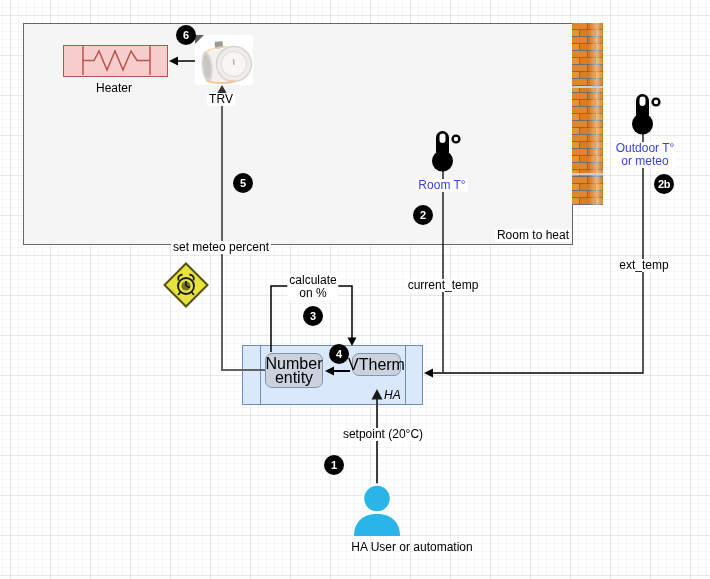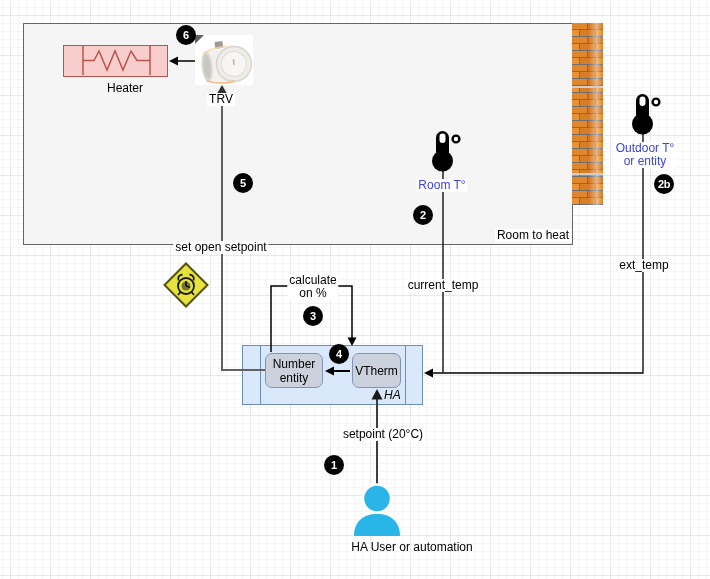--- a/index.html
+++ b/index.html
@@ -28,24 +28,24 @@
   .trv-img{left:195px;top:35px;width:58px;height:50px;background:#fff;z-index:2;}
   .ha-box{
     left:242px;top:345px;width:181px;height:60px;box-sizing:border-box;
     background:var(--ha-box-fill);border:1.5px solid var(--ha-box-stroke);z-index:2;
   }
   .ha-bar{position:absolute;top:0;width:1px;height:100%;background:var(--ha-box-stroke);}
   .node{
     position:absolute;box-sizing:border-box;border-radius:7px;
     background:var(--entity-fill);border:1.5px solid var(--entity-stroke);
     display:flex;align-items:center;justify-content:center;text-align:center;
-    font-size:12px;line-height:14px;color:#000;z-index:3;
+    font-size:16px;line-height:14px;color:#000;z-index:3;
   }
   .number-entity{left:265px;top:353px;width:58px;height:35px;}
-  .vtherm{left:352px;top:353px;width:49px;height:35px;}
+  .vtherm{left:352px;top:353px;width:49px;height:23px;}
   .timer{left:163px;top:262px;z-index:2;}
   .connectors{left:0;top:0;z-index:4;pointer-events:none;}
   .lbl{
     position:absolute;font-size:12px;line-height:13px;color:#000;
     white-space:nowrap;transform:translateX(-50%);z-index:5;text-align:center;
   }
   .bgw{background:#fff;padding:0 2px;}
   .blue{color:var(--sensor-label);}
   .noshift{transform:none;}
   .badge{
@@ -87,21 +87,21 @@
 
   <div class="abs heater">
     <svg width="102" height="29" viewBox="0 0 102 29" style="display:block">
       <g stroke="var(--heater-stroke)" stroke-width="1.5" fill="none">
         <line x1="19" y1="0" x2="19" y2="29"></line>
         <line x1="86" y1="0" x2="86" y2="29"></line>
         <path d="M19,14.5 L30,14.5 L35,5 L43,24 L51,5 L59,24 L67,5 L73,14.5 L86,14.5"></path>
       </g>
     </svg>
   </div>
-  <div class="lbl" style="left:125px;top:82px;">Heater</div>
+  <div class="lbl" style="left:114px;top:82px;">Heater</div>
 
   <svg class="abs trv-img" width="58" height="50" viewBox="0 0 58 50">
     <rect width="58" height="50" fill="#ffffff"></rect>
     <path d="M0,0 L9,0 L0,9 Z" fill="#3a3a3a" opacity="0.8"></path>
     <g transform="rotate(-6 29 30)">
       <path d="M12,15 Q9,15 9,30 Q9,45 12,45 L40,47 L40,13 Z" fill="#f2f1ee"></path>
       <ellipse cx="12" cy="30" rx="5.5" ry="15" fill="#d9d7d3"></ellipse>
       <ellipse cx="12" cy="30" rx="3.5" ry="12" fill="#c9c7c2"></ellipse>
       <circle cx="39" cy="30" r="17.5" fill="#efedea"></circle>
       <circle cx="39" cy="30" r="17.5" fill="none" stroke="#d8d5d0" stroke-width="1.5"></circle>
@@ -175,24 +175,24 @@
   <div class="lbl blue bgw" style="left:442px;top:179px;">Room T°</div>
 
   <svg class="icon" style="left:627px;top:93px;" width="34" height="42" viewBox="0 0 34 42">
     <rect x="9" y="1" width="13" height="27" rx="6.5" fill="#000"></rect>
     <rect x="12.5" y="3.5" width="6" height="9.5" rx="3" fill="#fff"></rect>
     <circle cx="15.5" cy="31" r="10.5" fill="#000"></circle>
     <circle cx="29" cy="9" r="3.4" fill="#fff" stroke="#000" stroke-width="2.4"></circle>
   </svg>
   <div class="lbl blue bgw" style="left:645px;top:142px;">
     <div>Outdoor T°</div>
-    <div>or entity</div>
-  </div>
-
-  <div class="lbl bgw" style="left:221px;top:241px;">set open setpoint</div>
+    <div>or meteo</div>
+  </div>
+
+  <div class="lbl bgw" style="left:221px;top:241px;">set meteo percent</div>
   <div class="lbl noshift bgw" style="right:139px;top:229px;">Room to heat</div>
   <div class="lbl bgw" style="left:443px;top:279px;">current_temp</div>
   <div class="lbl bgw" style="left:644px;top:259px;">ext_temp</div>
   <div class="lbl bgw" style="left:313px;top:274px;">
     <div>calculate</div>
     <div>on %</div>
   </div>
   <div class="lbl bgw" style="left:383px;top:428px;">setpoint (20°C)</div>
 
   <svg class="icon" style="left:351px;top:483px;" width="52" height="54" viewBox="0 0 52 54">

